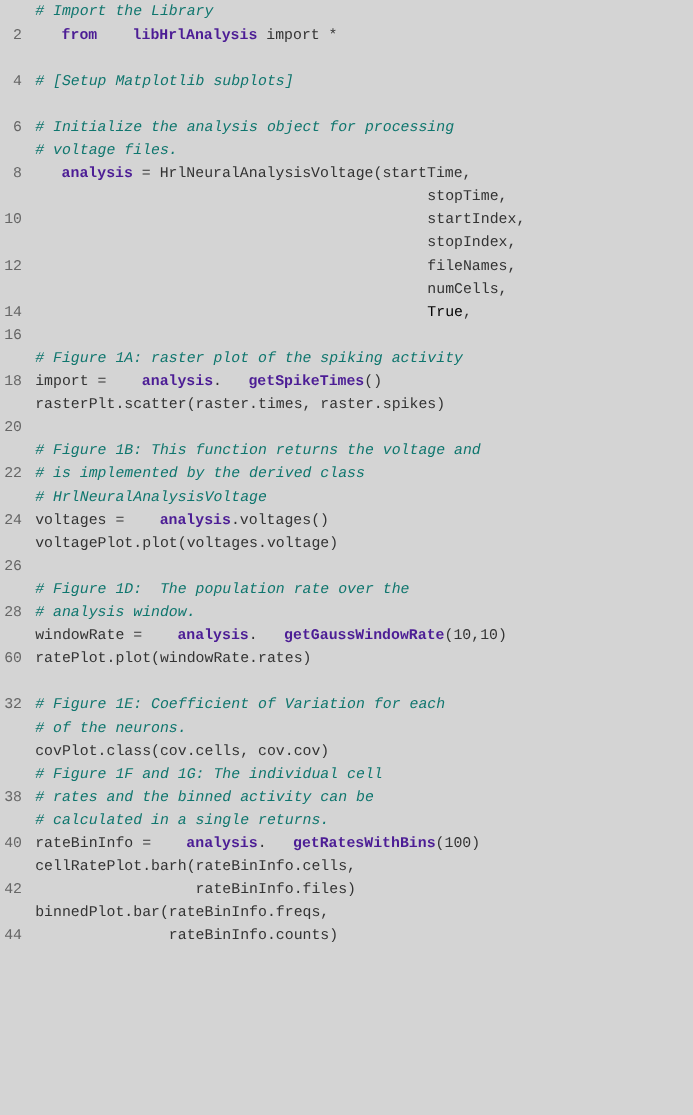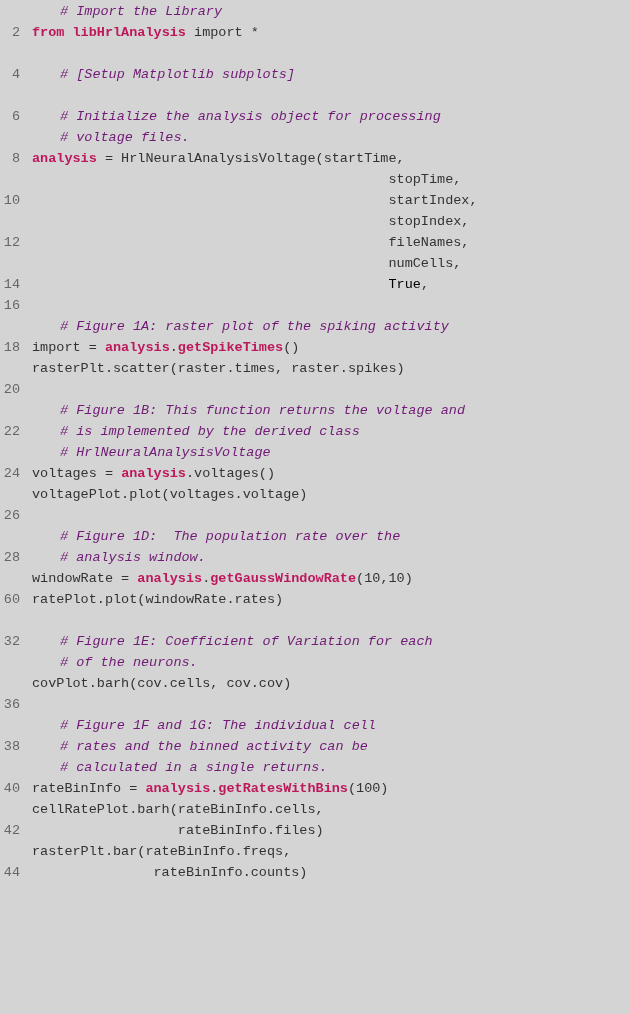--- a/index.html
+++ b/index.html
@@ -46,28 +46,28 @@
     }
 
     .line-content {
       flex: 1;
       padding-left: 4px;
       white-space: pre;
       color: #333;
     }
 
     .comment {
-      color: #701a75;
+      color: #0f766e;
       font-style: italic;
-      margin-left: 28px;
     }
 
     .keyword-red {
-      color: #be185d;
+      color: #4c1d95;
       font-weight: bold;
+      margin-left: 24px;
     }
 
     .keyword-green {
       color: #000000;
     }
 
     .text-normal {
       color: #333333;
     }
   </style>
@@ -198,25 +198,21 @@
     <div class="code-line">
       <span class="line-number">32</span>
       <span class="line-content"><span class="comment"># Figure 1E: Coefficient of Variation for each</span></span>
     </div>
     <div class="code-line">
       <span class="line-number"></span>
       <span class="line-content"><span class="comment"># of the neurons.</span></span>
     </div>
     <div class="code-line">
       <span class="line-number"></span>
-      <span class="line-content"><span class="text-normal">covPlot.barh(cov.cells, cov.cov)</span></span>
-    </div>
-    <div class="code-line">
-      <span class="line-number">36</span>
-      <span class="line-content"></span>
+      <span class="line-content"><span class="text-normal">covPlot.class(cov.cells, cov.cov)</span></span>
     </div>
     <div class="code-line">
       <span class="line-number"></span>
       <span class="line-content"><span class="comment"># Figure 1F and 1G: The individual cell</span></span>
     </div>
     <div class="code-line">
       <span class="line-number">38</span>
       <span class="line-content"><span class="comment"># rates and the binned activity can be</span></span>
     </div>
     <div class="code-line">
@@ -230,19 +226,19 @@
     <div class="code-line">
       <span class="line-number"></span>
       <span class="line-content"><span class="text-normal">cellRatePlot.barh(rateBinInfo.cells,</span></span>
     </div>
     <div class="code-line">
       <span class="line-number">42</span>
       <span class="line-content"><span class="text-normal">                  rateBinInfo.files)</span></span>
     </div>
     <div class="code-line">
       <span class="line-number"></span>
-      <span class="line-content"><span class="text-normal">rasterPlt.bar(rateBinInfo.freqs,</span></span>
+      <span class="line-content"><span class="text-normal">binnedPlot.bar(rateBinInfo.freqs,</span></span>
     </div>
     <div class="code-line">
       <span class="line-number">44</span>
       <span class="line-content"><span class="text-normal">               rateBinInfo.counts)</span></span>
     </div>
   </div>
 
 </body></html>

